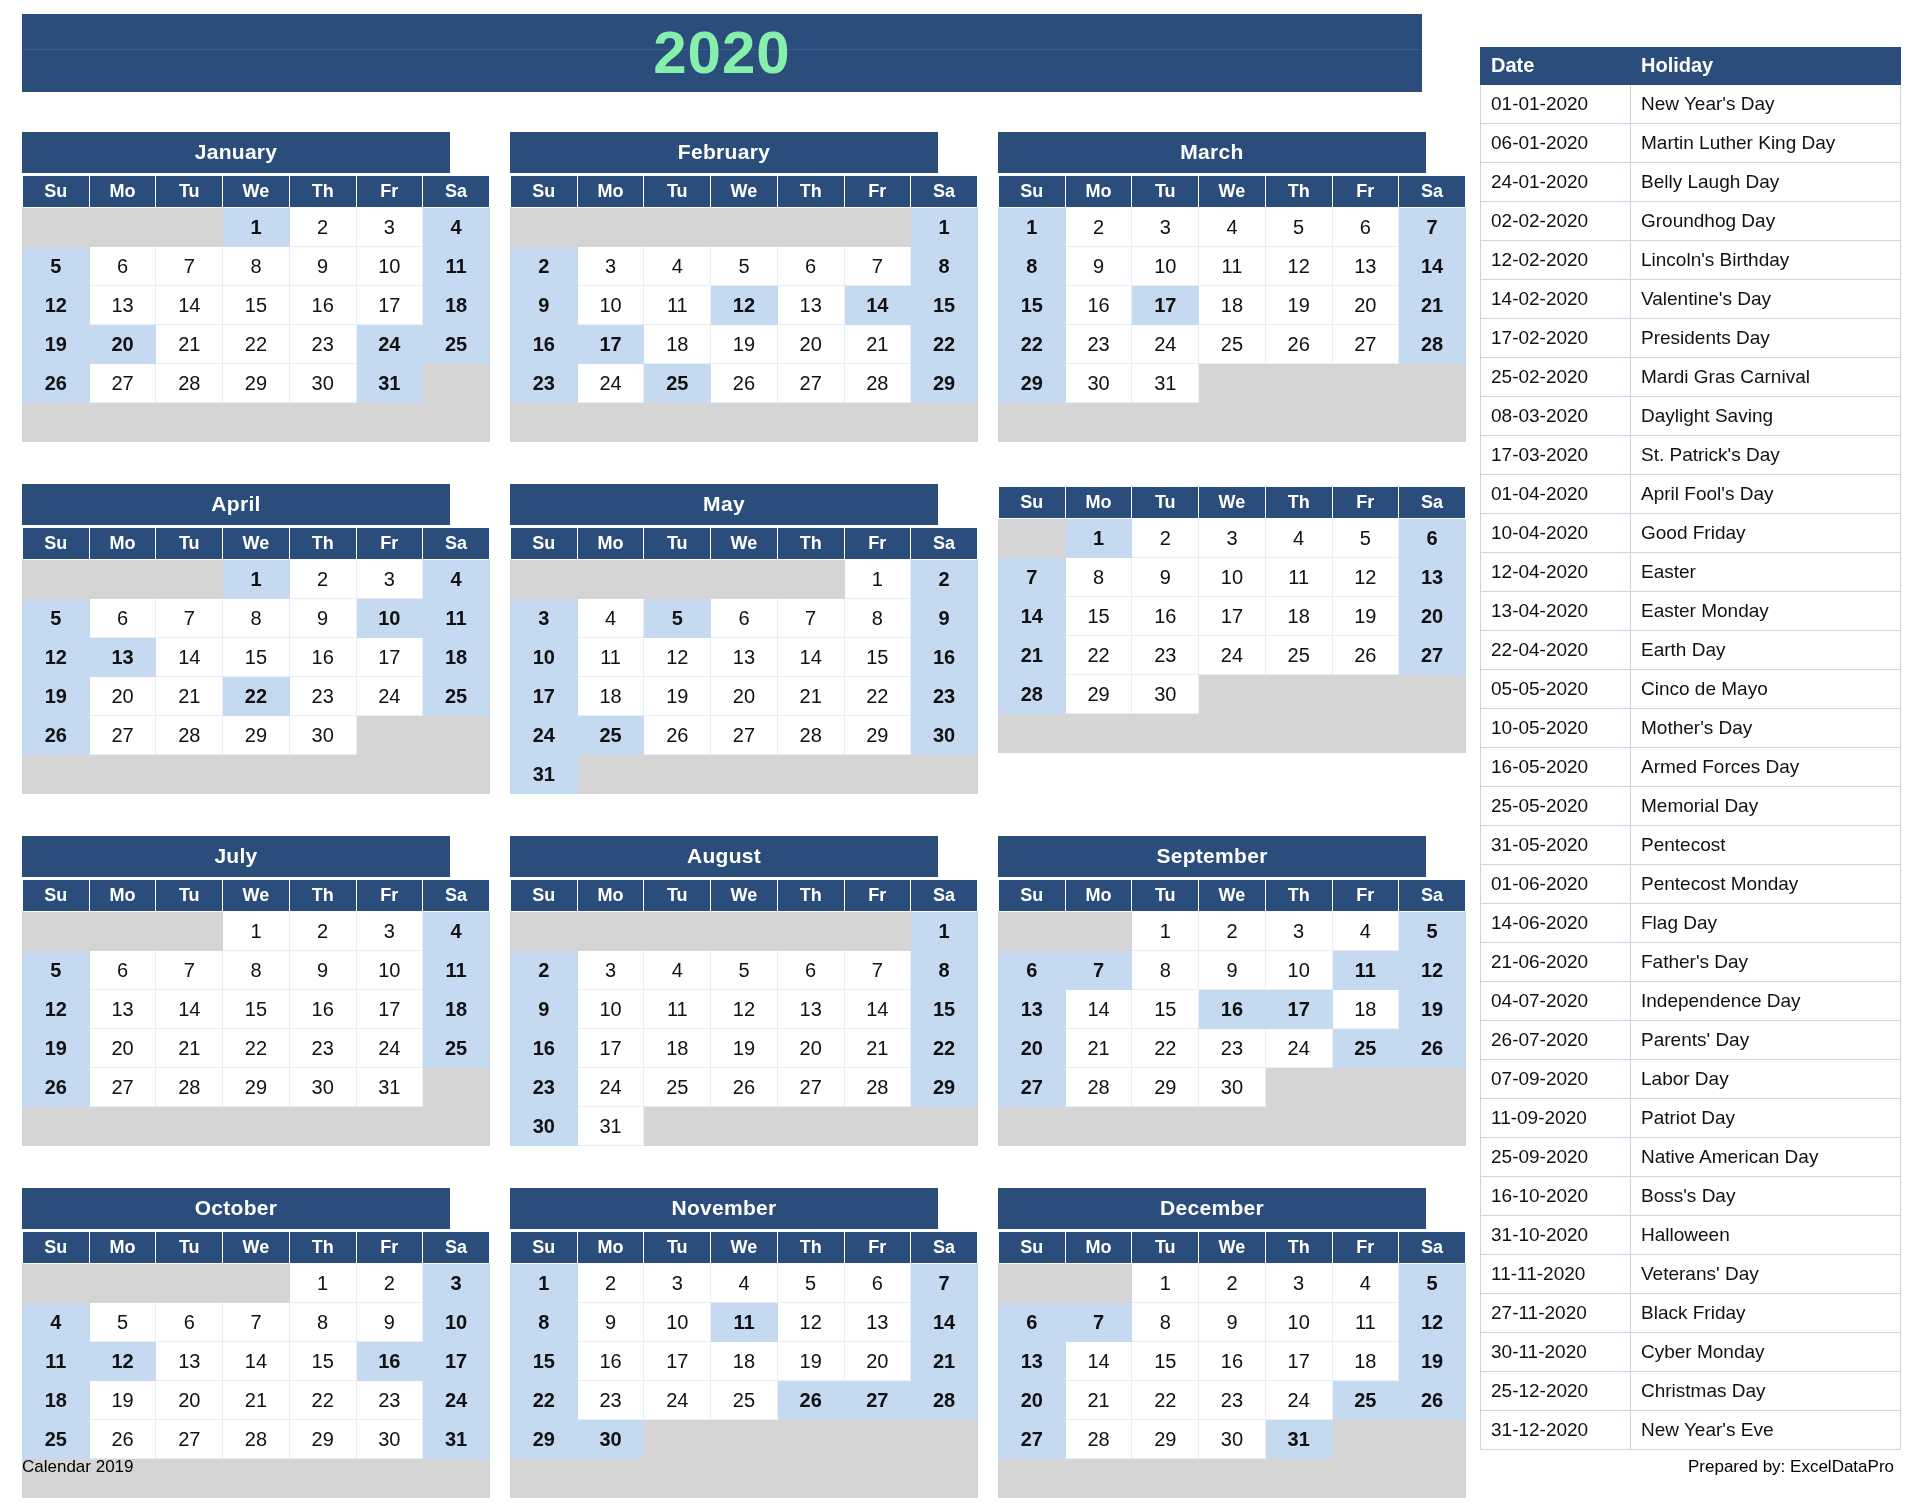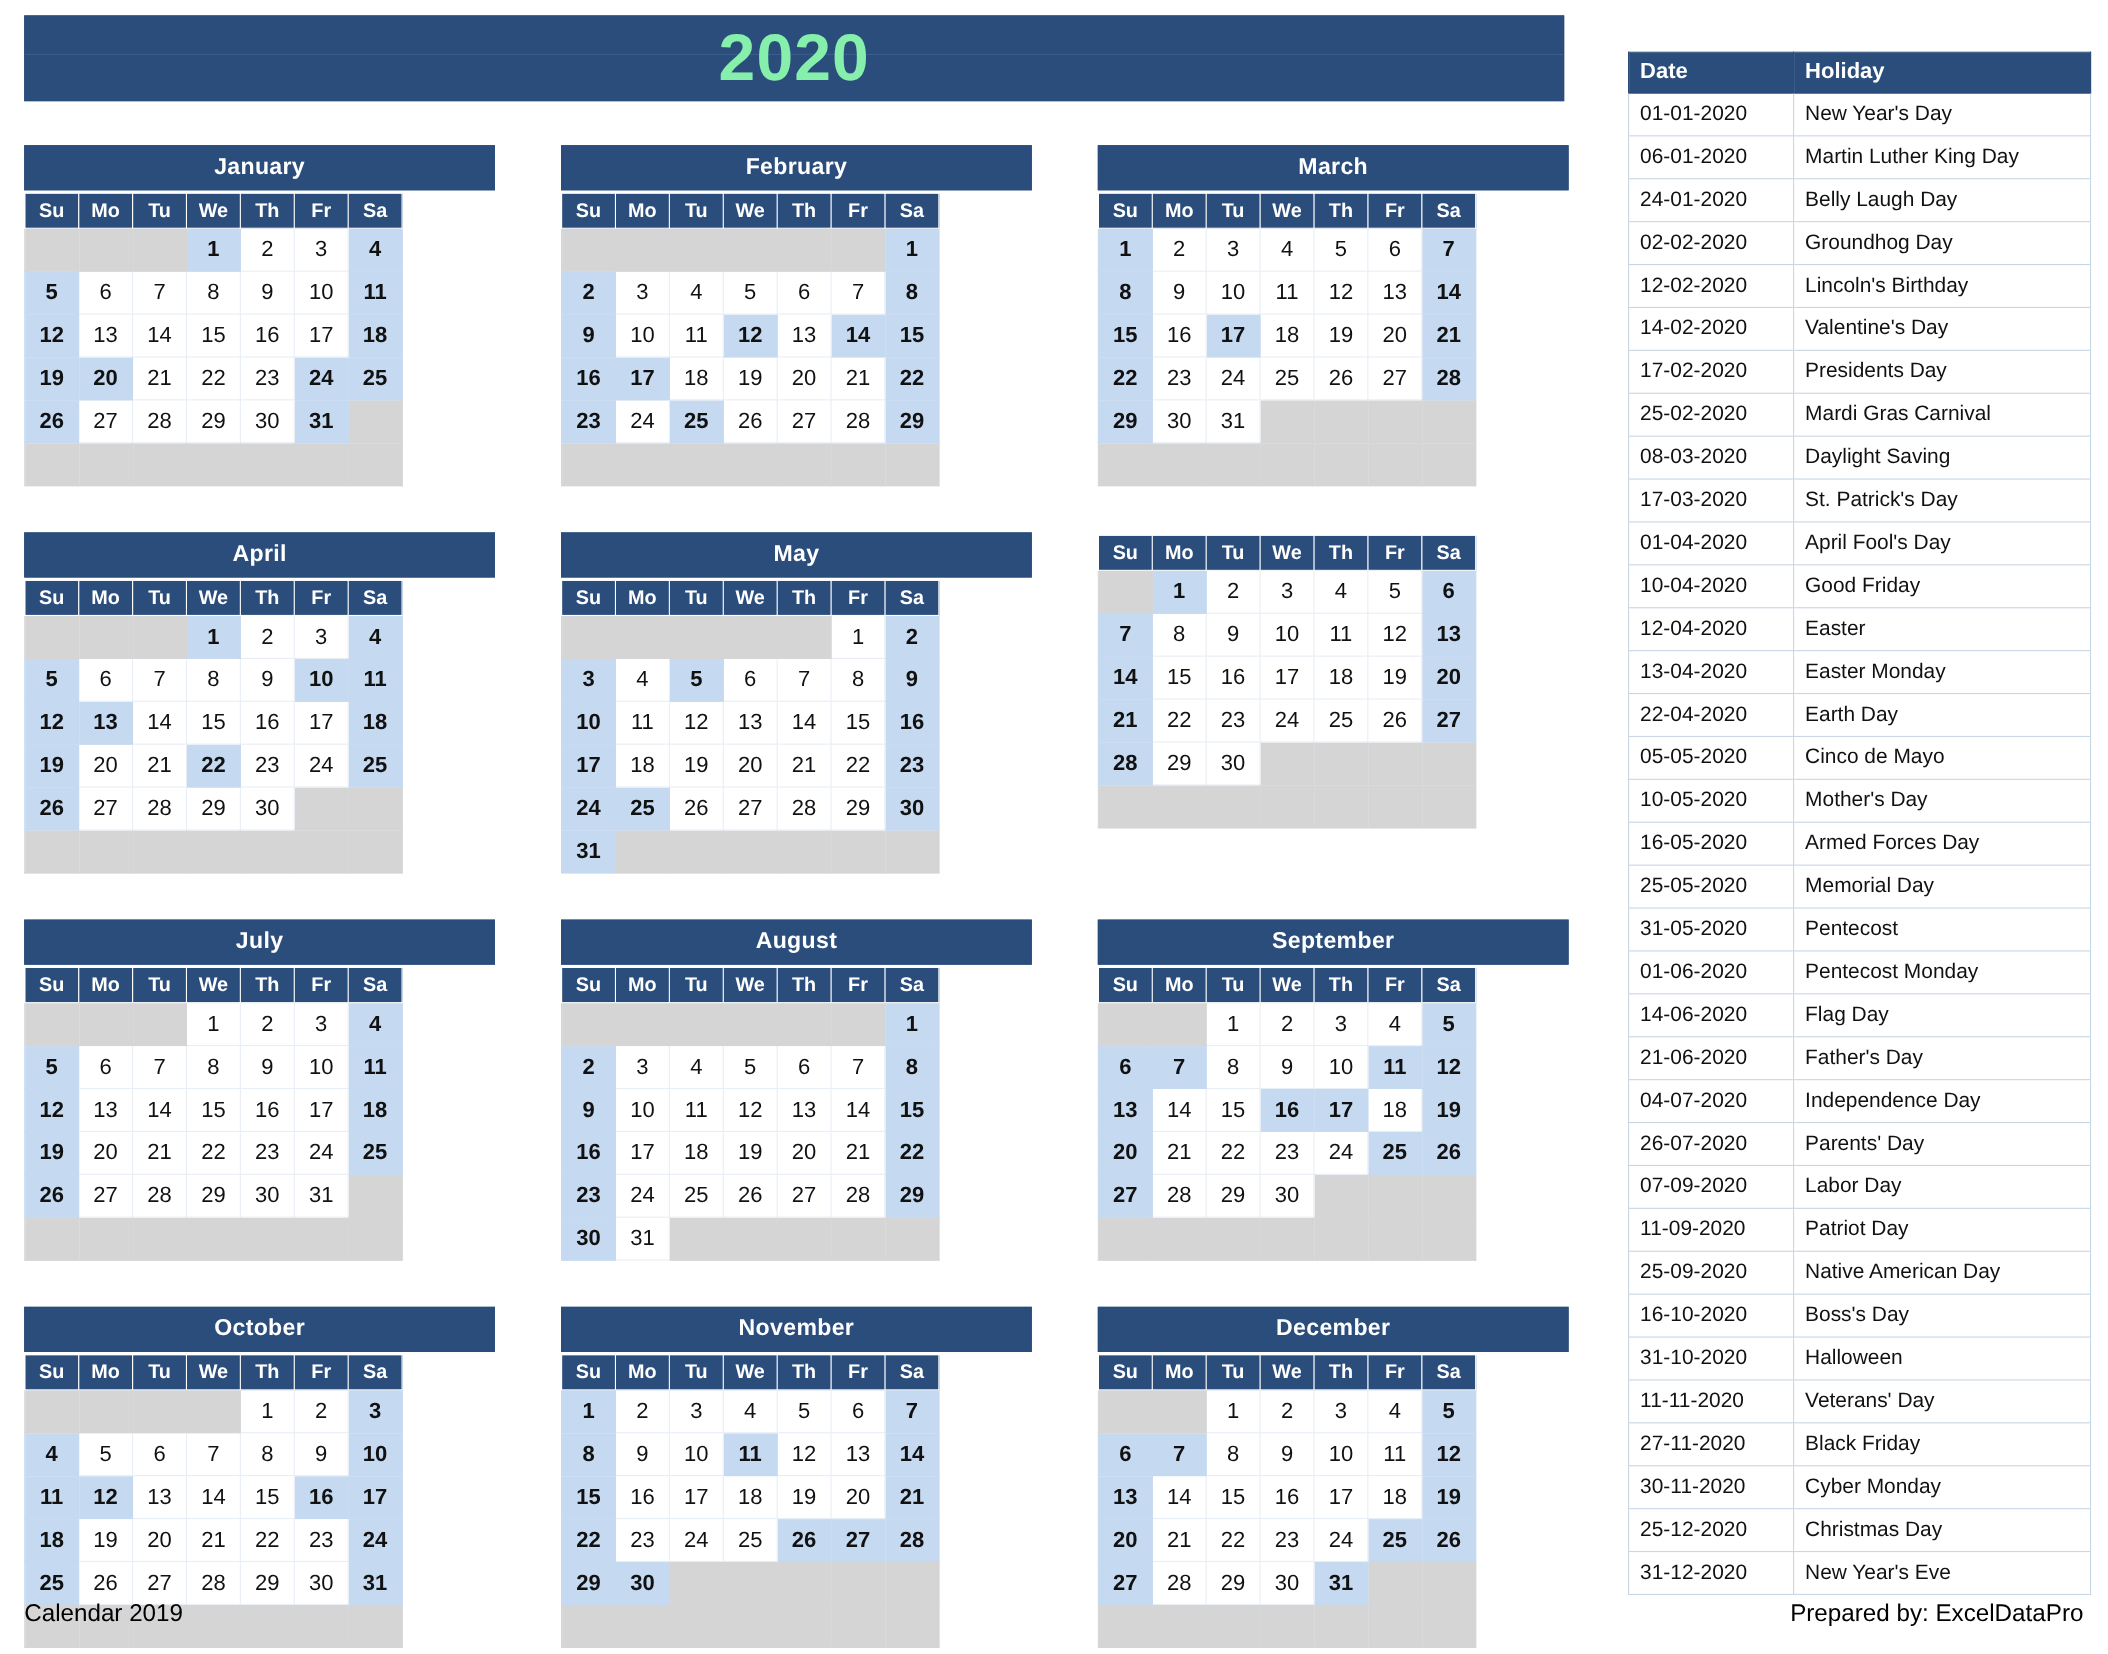--- a/index.html
+++ b/index.html
@@ -75,21 +75,21 @@
     color: #ffffff;
     font-size: 21px;
     font-weight: bold;
     text-align: center;
     padding: 7px 0 8px 0;
     letter-spacing: 0.3px;
     border: 1px solid #2a4d7c;
   }
 
   table.month-table {
-    width: 344px;
+    width: 468px;
     border-collapse: collapse;
     table-layout: fixed;
     margin-top: 2px;
   }
   table.month-table th {
     background: #2a4d7c;
     color: #ffffff;
     font-size: 18px;
     font-weight: bold;
     height: 32px;
@@ -157,21 +157,21 @@
   #footer {
     position: absolute;
     left: 0;
     bottom: 22px;
     width: 1916px;
     height: 30px;
     display: flex;
     justify-content: space-between;
     align-items: center;
     padding: 0 22px;
-    font-size: 22px;
+    font-size: 17px;
     color: #000000;
   }
 </style>
 </head>
 <body>
 
 <div id="page">
 
   <div id="left-pane">
 

